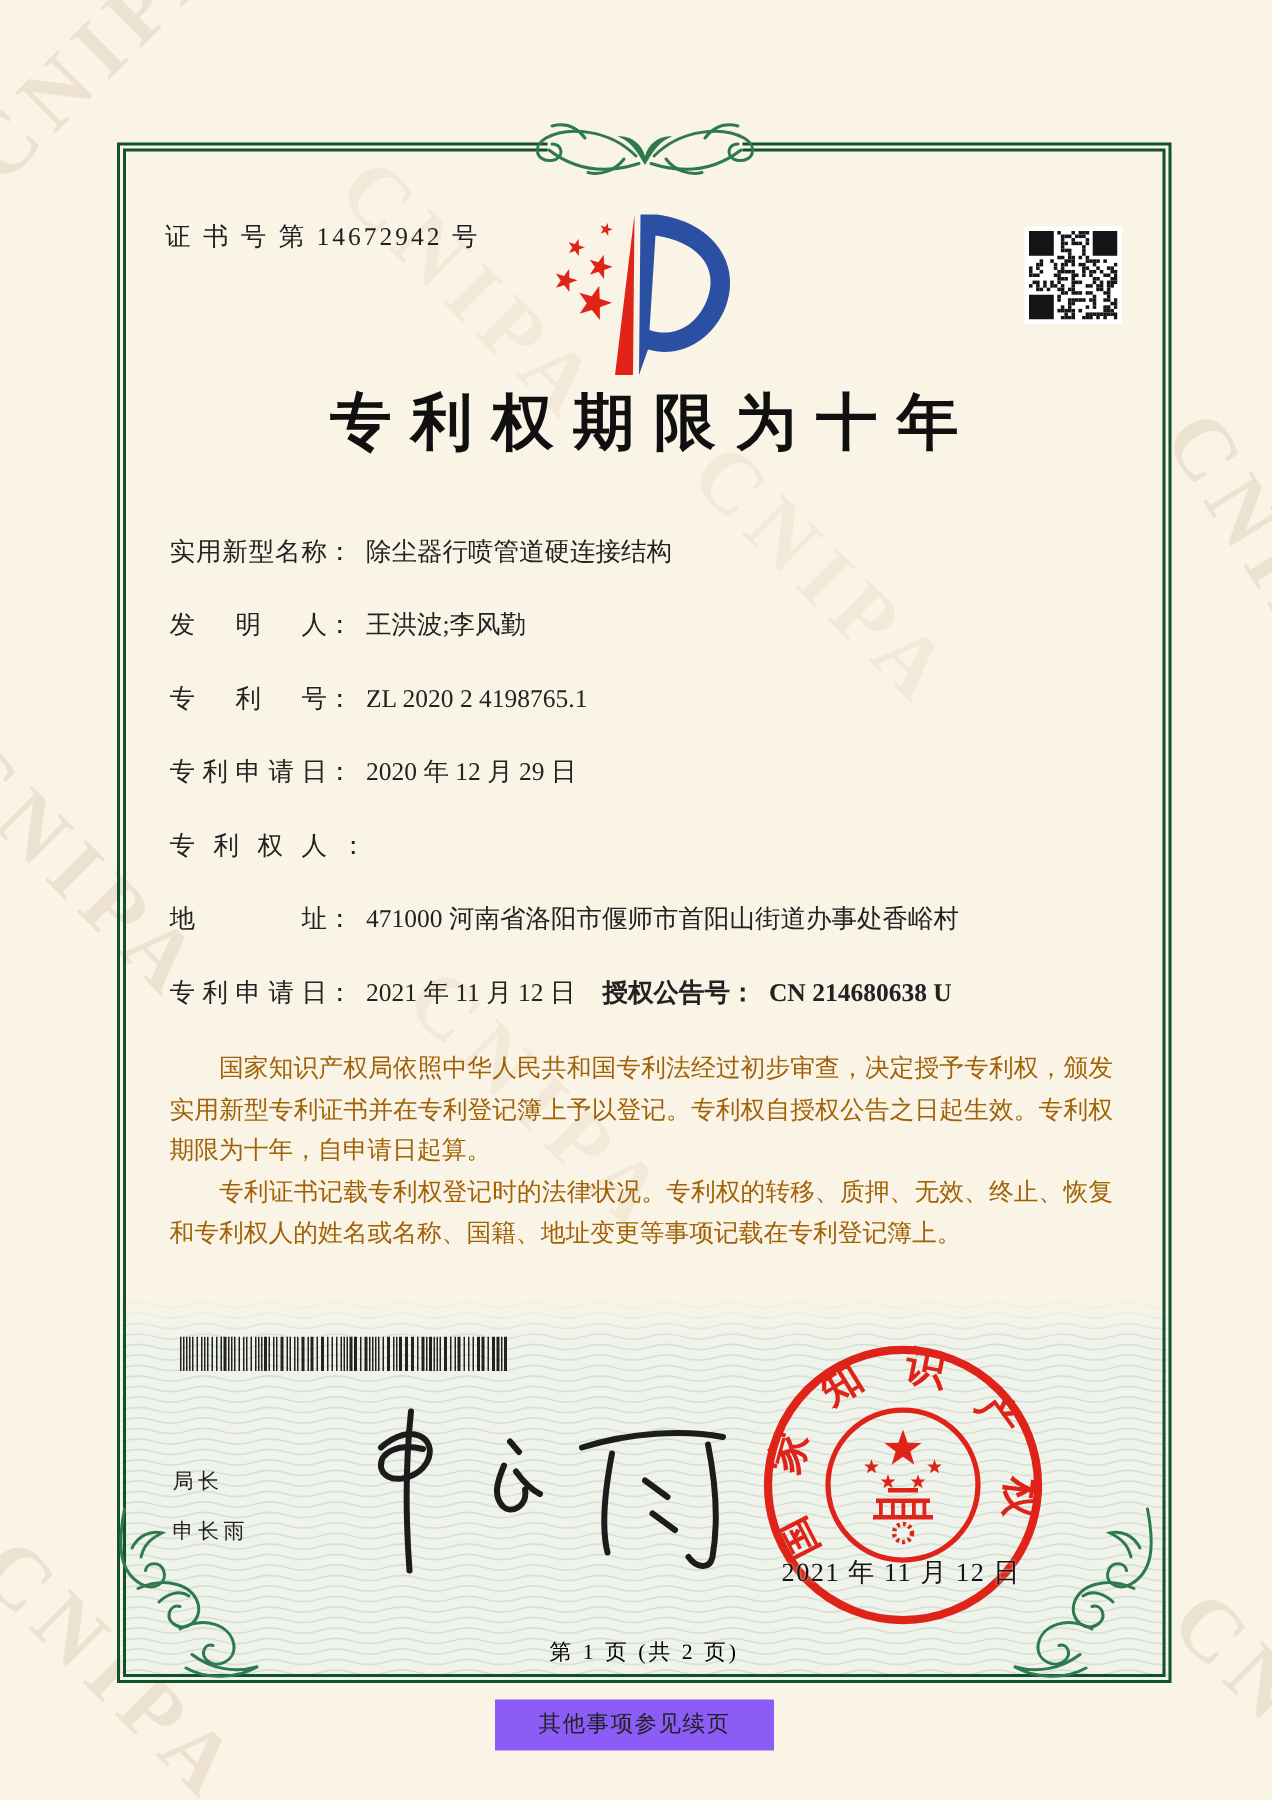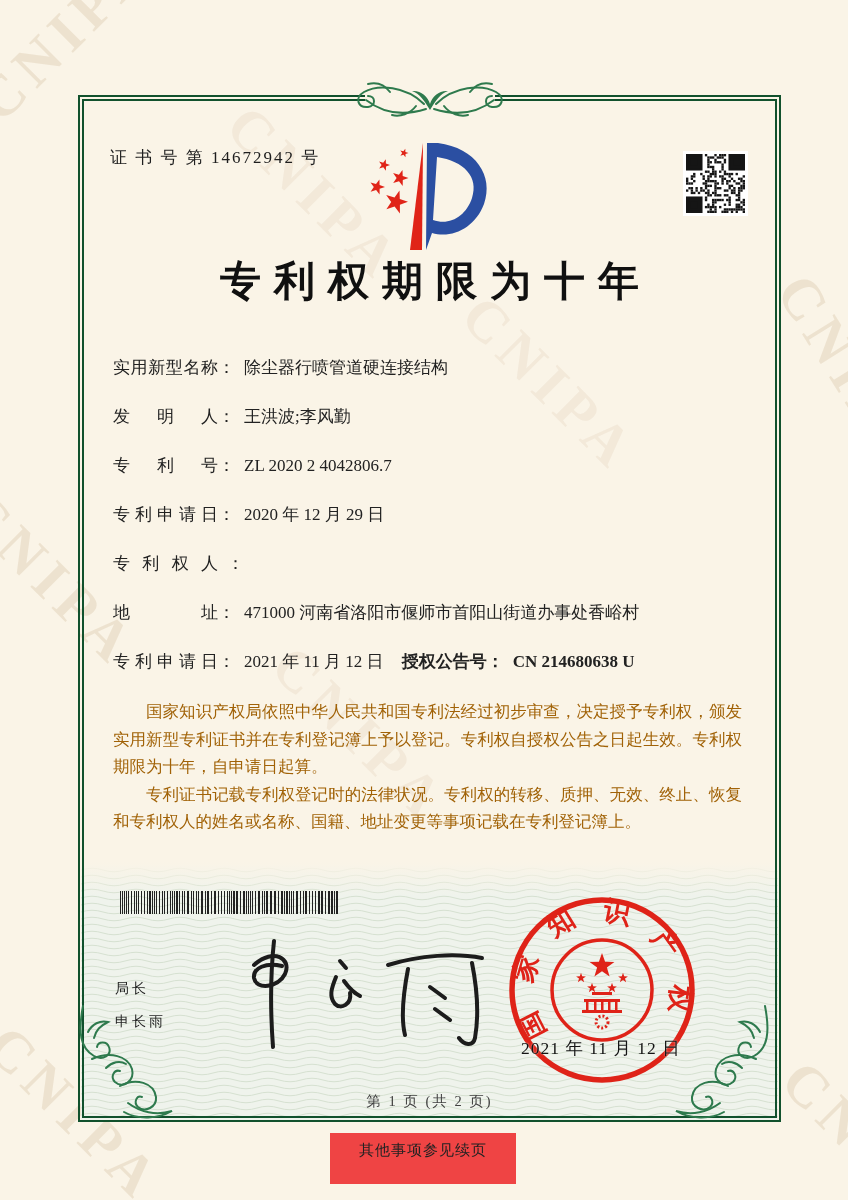--- a/index.html
+++ b/index.html
@@ -67,22 +67,22 @@
   .seal{left:505px;top:893px;z-index:5;}
   .seal .ring{fill:none;stroke:var(--seal-red);stroke-width:5.5;}
   .seal .emb{stroke:var(--seal-red);fill:none;stroke-width:3.5;}
   .seal .red{fill:var(--seal-red);}
   .seal text{font-size:27px;font-weight:bold;fill:var(--seal-red);
              font-family:"Liberation Serif","DejaVu Serif",serif;}
   .seal-date{left:521px;top:1036px;font-size:17.5px;letter-spacing:1px;color:#141414;z-index:6;
              text-shadow:0 0 2px rgba(240,244,236,.9);}
 
   .pageinfo{left:78px;top:1092px;width:703px;text-align:center;font-size:14.5px;
-            letter-spacing:2px;color:#404040;z-index:4;}
-  .contnote{left:330px;top:1133px;width:186px;height:51px;line-height:34px;background:#ef4444;
+            letter-spacing:2px;color:#000000;z-index:4;}
+  .contnote{left:330px;top:1133px;width:186px;height:34px;line-height:34px;background:#8b5cf6;
             text-align:center;font-size:15px;letter-spacing:1px;color:#222;z-index:4;}
 </style>
 </head>
 <body>
 
 <div class="page">
 
   <div class="wm" style="left:-45px;top:0;transform:rotate(-45deg);">CNIPA</div>
   <div class="wm light" style="left:205px;top:160px;transform:rotate(45deg);">CNIPA</div>
   <div class="wm light" style="left:440px;top:350px;transform:rotate(45deg);">CNIPA</div>
@@ -408,21 +408,21 @@
         <span>除尘器行喷管道硬连接结构</span>
     </div>
     <div class="frow">
       <span class="flabel">发明人</span>
         <span class="fcolon">：</span>
         <span>王洪波;李风勤</span>
     </div>
     <div class="frow">
       <span class="flabel">专利号</span>
         <span class="fcolon">：</span>
-        <span>ZL 2020 2 4042806.7</span>
+        <span>ZL 2020 2 4198765.1</span>
     </div>
     <div class="frow">
       <span class="flabel">专利申请日</span>
         <span class="fcolon">：</span>
         <span>2020 年 12 月 29 日</span>
     </div>
     <div class="frow">
       <span class="flabel">专利权人</span>
         <span class="fcolon"></span>
         <span class="fcolon">：</span>

